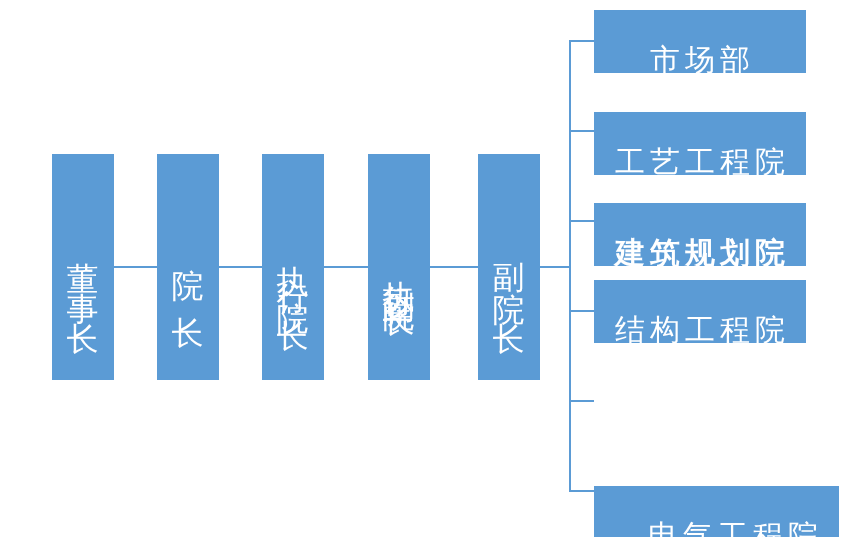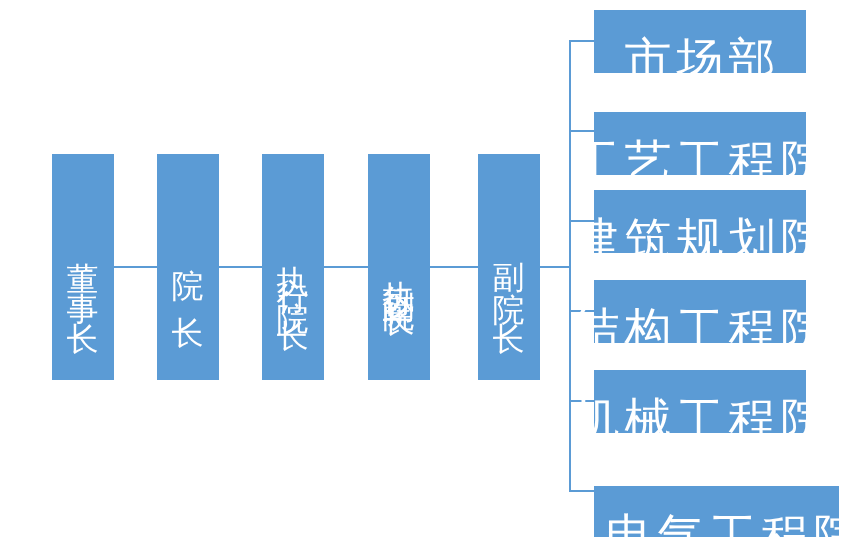--- a/index.html
+++ b/index.html
@@ -49,30 +49,30 @@
     left: 594px;
     width: 212px;
     height: 63px;
     background: var(--box-fill, #5B9BD5);
     display: flex;
     align-items: center;
     justify-content: center;
   }
   .dept-box .htext {
     color: var(--box-text, #FFFFFF);
-    font-size: 47px;
+    font-size: 30px;
     line-height: 1;
     letter-spacing: 5px;
     padding-left: 5px;
     white-space: nowrap;
     margin-top: 36px;
   }
   .d1 { top: 10px; }
   .d2 { top: 112px; }
-  .d3 { top: 190px; }
+  .d3 { top: 203px; font-weight: bold; }
   .d4 { top: 280px; justify-content: center; }
   .d5 { top: 370px; }
   .d6 { top: 486px; padding-left: 33px; }
   
   .hline {
     position: absolute;
     height: 2px;
     background: var(--connector, #5B9BD5);
   }
   .vline {
@@ -133,20 +133,17 @@
   </div>
   <div class="dept-box d2">
     <span class="htext">工艺工程院</span>
   </div>
   <div class="dept-box d3">
     <span class="htext">建筑规划院</span>
   </div>
   <div class="dept-box d4">
     <span class="htext">结构工程院</span>
   </div>
-  <div class="dept-box d5">
-    <span class="htext">机械工程院</span>
-  </div>
   <div class="dept-box d6">
     <span class="htext">电气工程院</span>
   </div>
 
 </div>
 
 </body></html>

